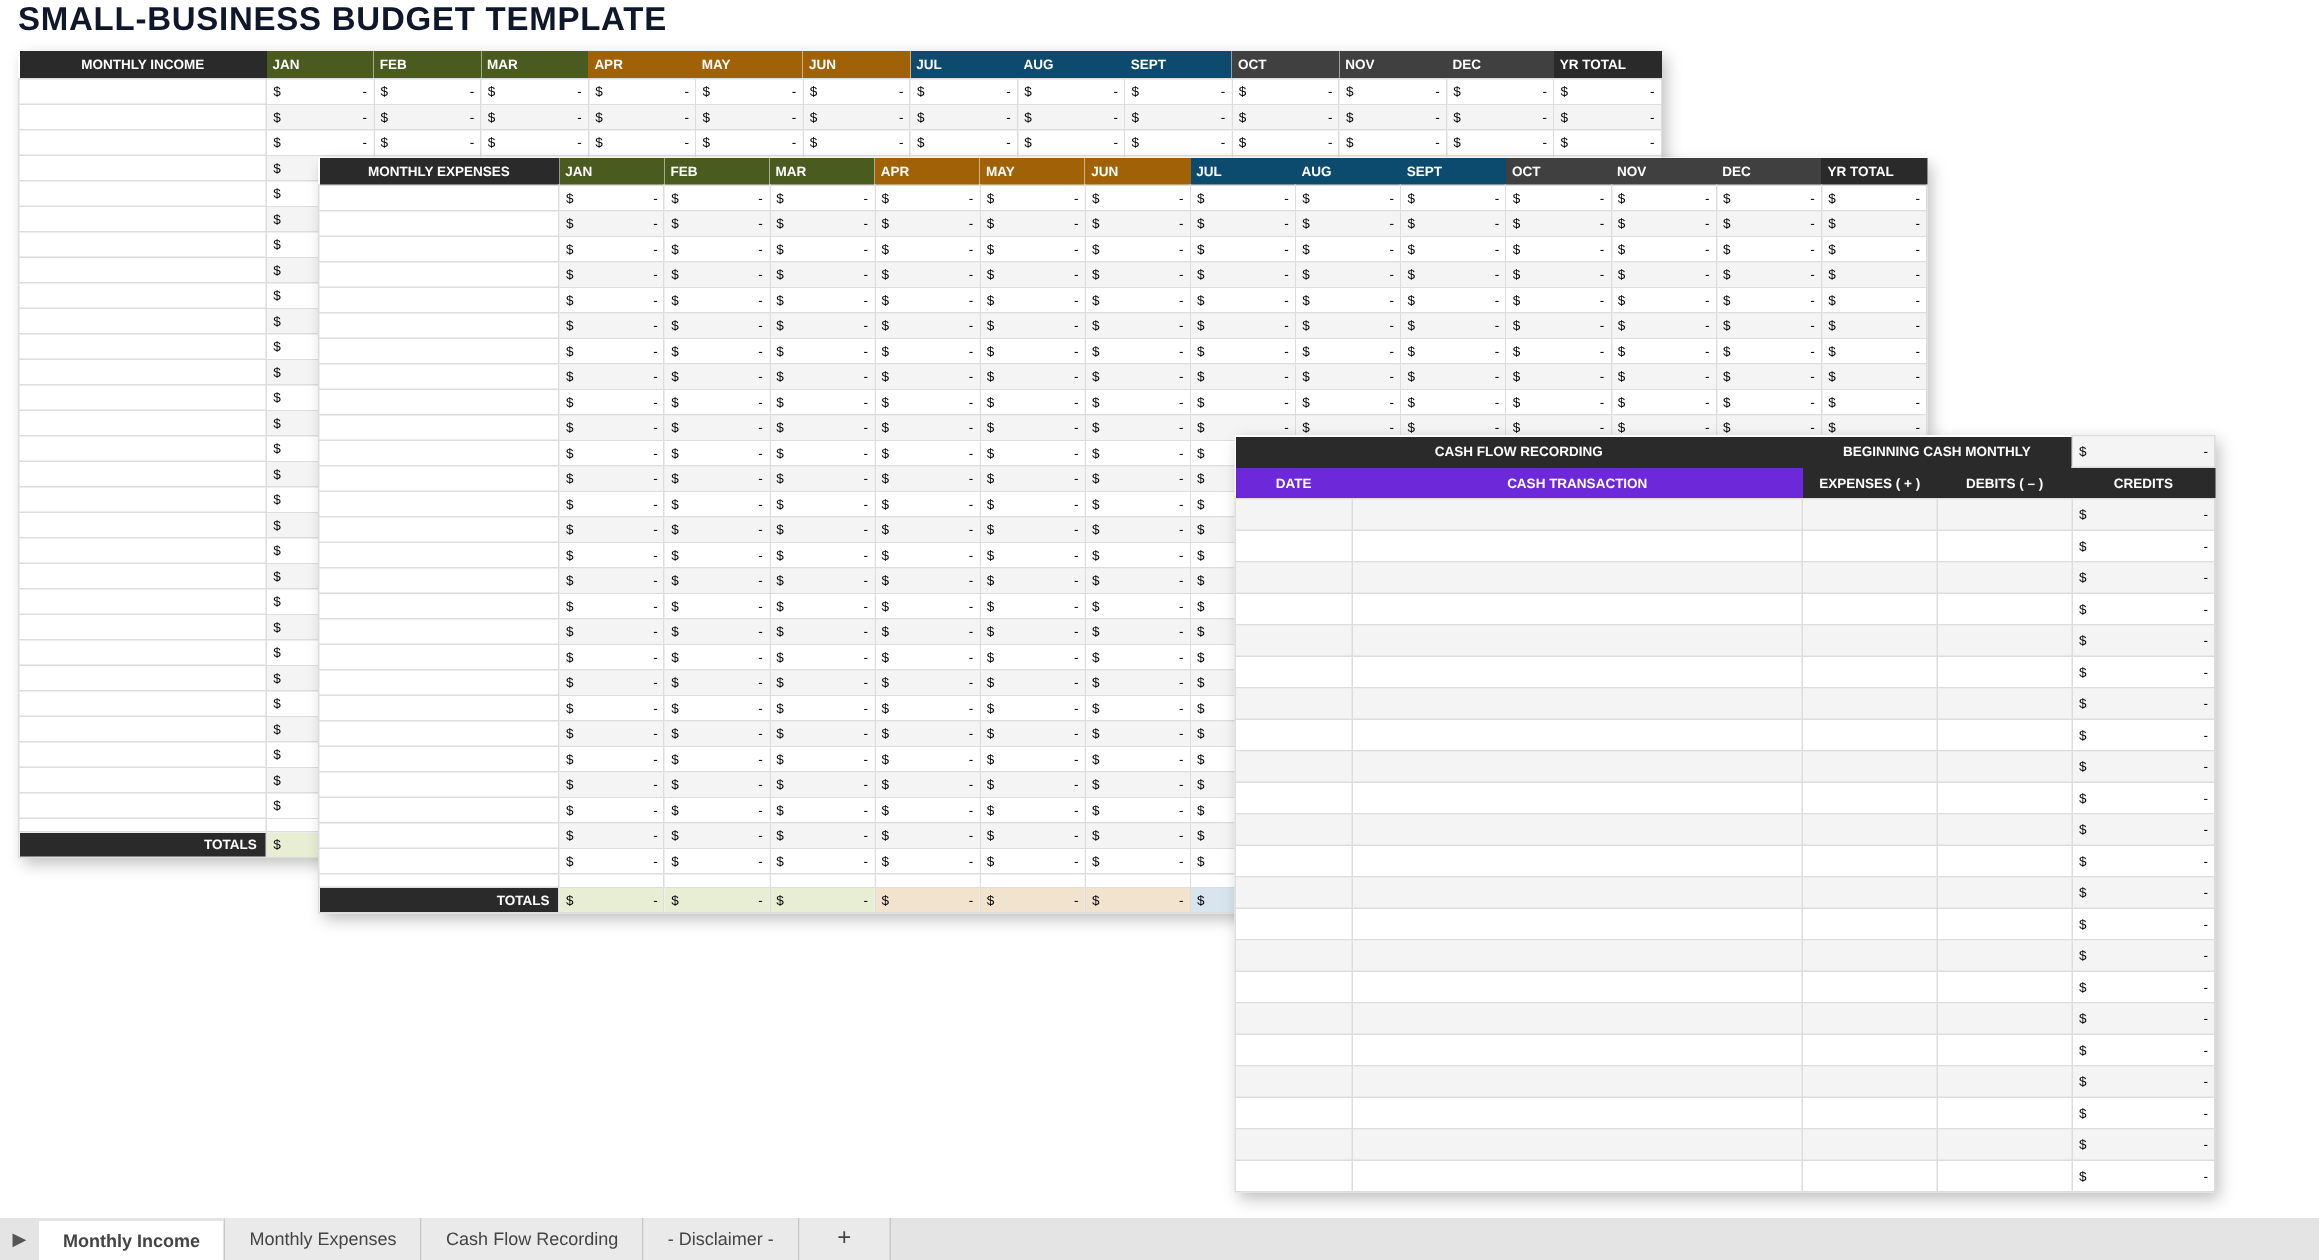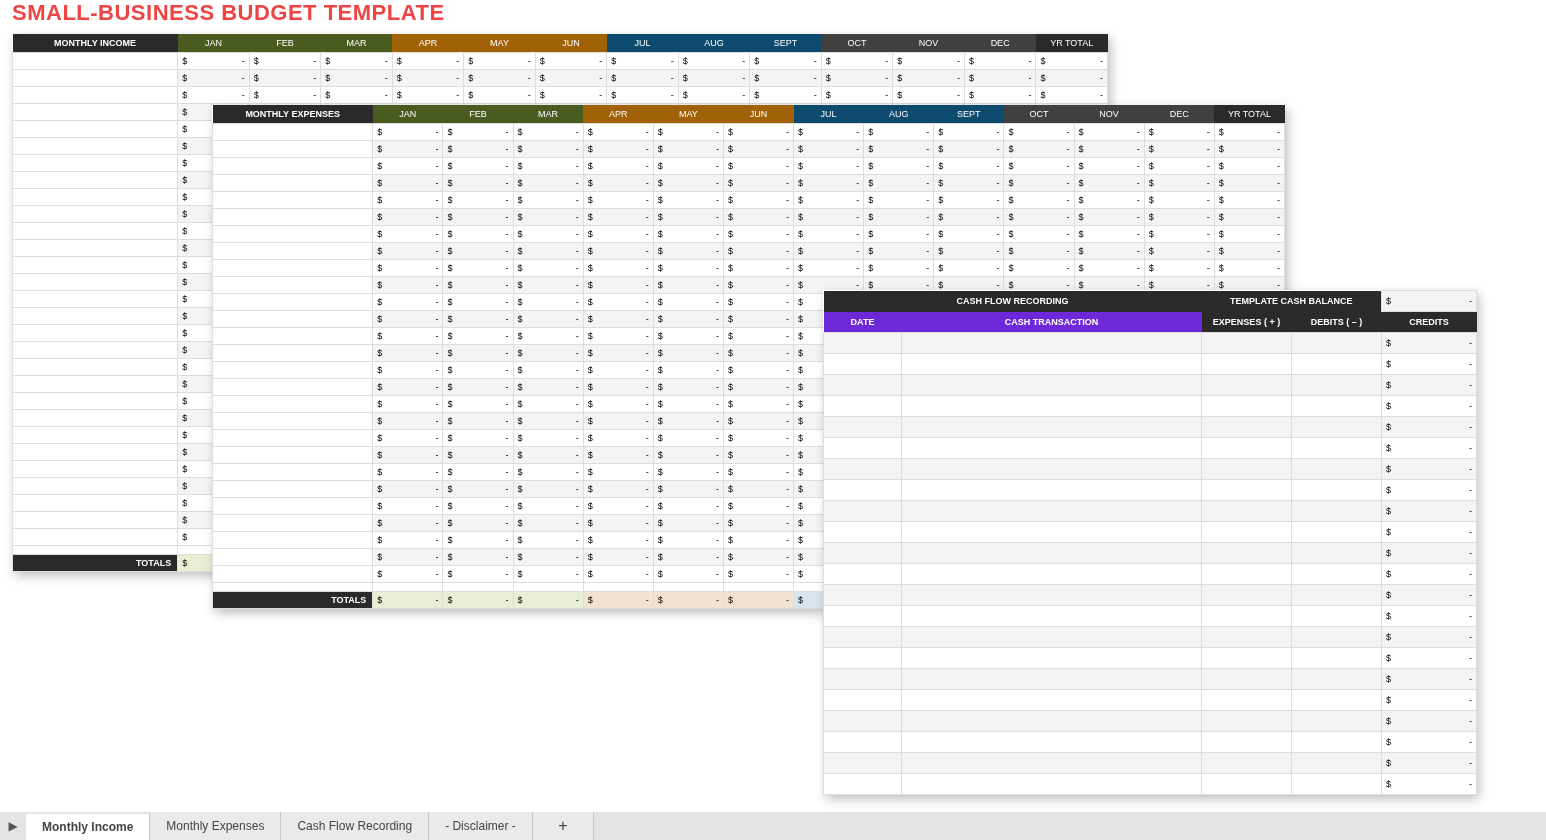--- a/index.html
+++ b/index.html
@@ -1,29 +1,29 @@
 <!DOCTYPE html>
 <html><head>
 <meta charset="utf-8">
 <style>
   html,body{margin:0;padding:0;font-family:Arial,Helvetica,sans-serif;background:#fff;height:100%;}
   .stage{position:relative;width:1546px;height:840px;overflow:hidden;background:#fff;}
-  .title{position:absolute;left:12px;top:0px;font-size:22px;font-weight:800;letter-spacing:0.5px;color:#ef4444;}
+  .title{position:absolute;left:12px;top:0px;font-size:22px;font-weight:800;letter-spacing:0.5px;color:#0f172a;}
   
   .sheet{position:absolute;background:#fff;box-shadow:3px 4px 10px rgba(0,0,0,0.25);}
   
   .tabbar{position:absolute;left:0;right:0;bottom:0;height:28px;background:#e4e4e4;display:flex;align-items:stretch;font-size:12px;color:#444;}
   .tab-nav{width:26px;display:flex;align-items:center;justify-content:center;color:#555;}
   .tab{display:flex;align-items:center;padding:0 16px;border-right:1px solid #c7c7c7;background:#eaeaea;cursor:pointer;}
   .tab.active{background:#fff;font-weight:700;border-top:2px solid #e4e4e4;}
   .tab.add{width:28px;justify-content:center;font-size:16px;}
   
   table{border-collapse:collapse;width:100%;table-layout:fixed;}
   td,th{font-size:9px;white-space:nowrap;overflow:hidden;}
-  .bud th{padding:4px 4px;color:#fff;font-weight:400;text-align:center;}
+  .bud th{padding:4px 4px;color:#fff;font-weight:700;text-align:left;}
   .bud .label{background:#2b2a2a;color:#fff;font-weight:700;text-align:center;padding:4px 2px;}
   .bud td.cell{background:#f4f4f4;border:1px solid #ddd;padding:3px 4px;position:relative;}
   .bud td.cell.white{background:#fff;}
   .bud td.cell .d{float:left;}
   .bud td.cell .v{float:right;}
   .bud td.labcell{background:#fff;border:1px solid #ddd;padding:3px 4px;}
   .bud tr.totals td.labcell{background:#2b2a2a;color:#fff;font-weight:700;text-align:right;padding-right:6px;}
   .q1{background:#4a5b20;}
   .q2{background:#a16207;}
   .q3{background:#0c4a6e;}
@@ -3267,21 +3267,21 @@
       <colgroup>
         <col style="width:78px">
           <col style="width:300px">
           <col style="width:90px">
           <col style="width:90px">
           <col style="width:95px">
       </colgroup>
       <tbody>
           <tr>
         <th class="dark" colspan="2">CASH FLOW RECORDING</th>
-        <th class="dark" colspan="2">TEMPLATE CASH BALANCE</th>
+        <th class="dark" colspan="2">BEGINNING CASH MONTHLY</th>
         <td class="g bal">
               <span class="d">$</span>
               <span class="v">-</span>
             </td>
       </tr>
       <tr>
         <th class="blue">DATE</th>
         <th class="blue">CASH TRANSACTION</th>
         <th class="dark">EXPENSES ( + )</th>
         <th class="dark">DEBITS ( – )</th>

